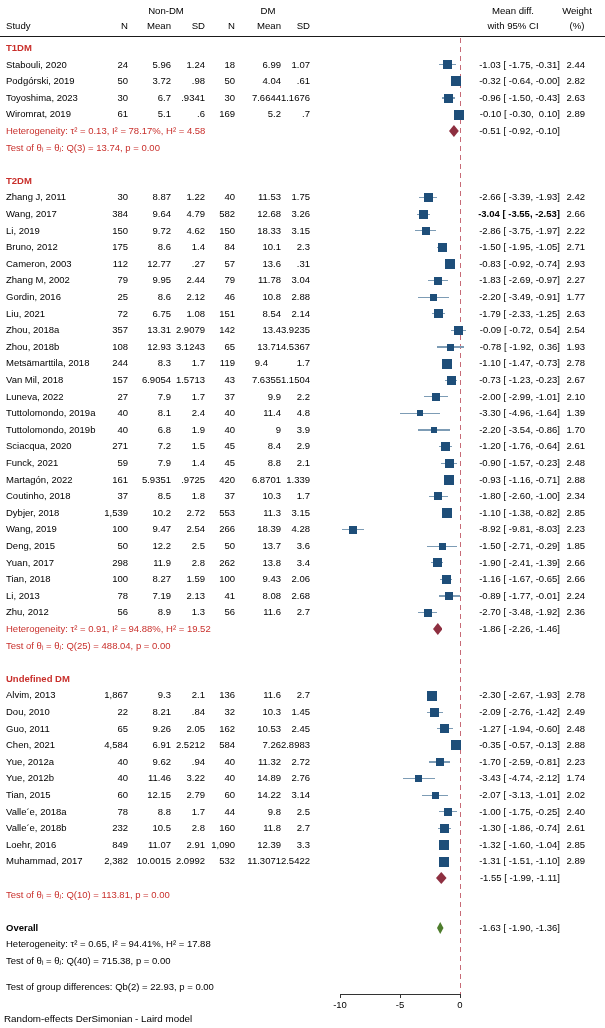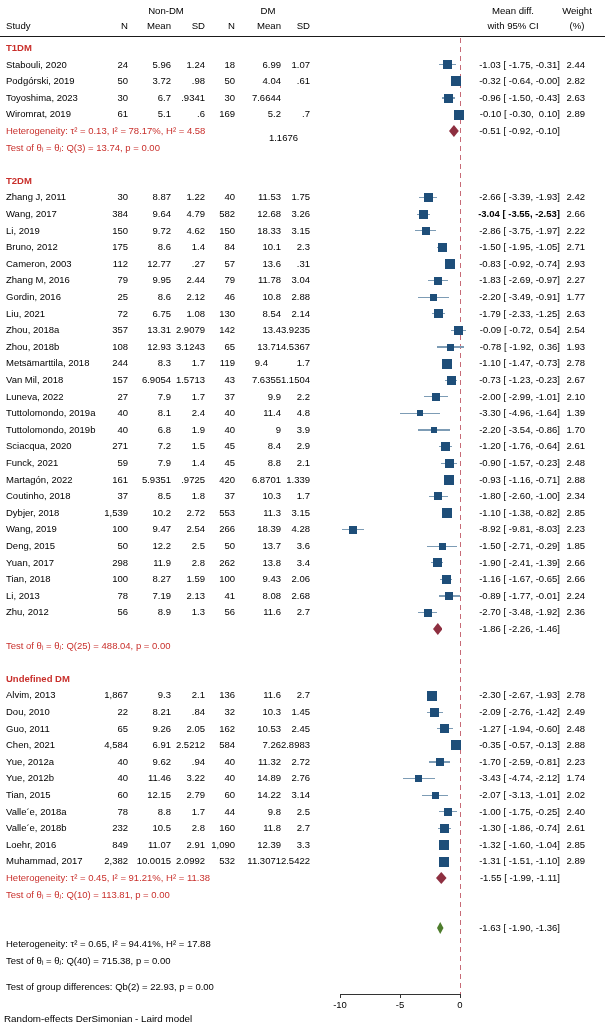--- a/index.html
+++ b/index.html
@@ -75,21 +75,21 @@
         <div class="cell rnum" style="left: 460px; width: 100px;">-0.32 [ -0.64, -0.00]</div>
         <div class="cell rnum" style="left: 541px; width: 44px;">2.82</div>
       </div>
       <div class="row" style="top: 89.8px; height: 16.6px;">
         <div class="cell" style="left: 6px; width: 125px;">Toyoshima, 2023</div>
         <div class="cell rnum" style="left: 68px; width: 60px;">30</div>
         <div class="cell rnum" style="left: 111px; width: 60px;">6.7</div>
         <div class="cell rnum" style="left: 145px; width: 60px;">.9341</div>
         <div class="cell rnum" style="left: 175px; width: 60px;">30</div>
         <div class="cell rnum" style="left: 221px; width: 60px;">7.6644</div>
-        <div class="cell rnum" style="left: 238px; width: 60px; margin-top: 40px;">1.1676</div>
+        <div class="cell rnum" style="left: 250px; width: 60px;">1.1676</div>
         <div class="ciline" style="left: 442px; width: 12.84px; top: 7.7px; height: 1.2px; background: rgb(125, 156, 181);"></div>
         <div class="sq" style="left: 443.98px; top: 3.8px; width: 9px; height: 9px; background: rgb(30, 78, 121);"></div>
         <div class="cell rnum" style="left: 460px; width: 100px;">-0.96 [ -1.50, -0.43]</div>
         <div class="cell rnum" style="left: 541px; width: 44px;">2.63</div>
       </div>
       <div class="row" style="top: 106.4px; height: 16.6px;">
         <div class="cell" style="left: 6px; width: 125px;">Wiromrat, 2019</div>
         <div class="cell rnum" style="left: 68px; width: 60px;">61</div>
         <div class="cell rnum" style="left: 111px; width: 60px;">5.1</div>
         <div class="cell rnum" style="left: 145px; width: 60px;">.6</div>
@@ -173,21 +173,21 @@
         <div class="cell rnum" style="left: 145px; width: 60px;">.27</div>
         <div class="cell rnum" style="left: 175px; width: 60px;">57</div>
         <div class="cell rnum" style="left: 221px; width: 60px;">13.6</div>
         <div class="cell rnum" style="left: 250px; width: 60px;">.31</div>
         <div class="ciline" style="left: 448.96px; width: 2.16px; top: 7.7px; height: 1.2px; background: rgb(125, 156, 181);"></div>
         <div class="sq" style="left: 445.04px; top: 3.3px; width: 10px; height: 10px; background: rgb(30, 78, 121);"></div>
         <div class="cell rnum" style="left: 460px; width: 100px;">-0.83 [ -0.92, -0.74]</div>
         <div class="cell rnum" style="left: 541px; width: 44px;">2.93</div>
       </div>
       <div class="row" style="top: 272.4px; height: 16.6px;">
-        <div class="cell" style="left: 6px; width: 125px;">Zhang M, 2016</div>
+        <div class="cell" style="left: 6px; width: 125px;">Zhang M, 2002</div>
         <div class="cell rnum" style="left: 68px; width: 60px;">79</div>
         <div class="cell rnum" style="left: 111px; width: 60px;">9.95</div>
         <div class="cell rnum" style="left: 145px; width: 60px;">2.44</div>
         <div class="cell rnum" style="left: 175px; width: 60px;">79</div>
         <div class="cell rnum" style="left: 221px; width: 60px;">11.78</div>
         <div class="cell rnum" style="left: 250px; width: 60px;">3.04</div>
         <div class="ciline" style="left: 427.72px; width: 20.64px; top: 7.7px; height: 1.2px; background: rgb(125, 156, 181);"></div>
         <div class="sq" style="left: 434.04px; top: 4.3px; width: 8px; height: 8px; background: rgb(30, 78, 121);"></div>
         <div class="cell rnum" style="left: 460px; width: 100px;">-1.83 [ -2.69, -0.97]</div>
         <div class="cell rnum" style="left: 541px; width: 44px;">2.27</div>
@@ -203,21 +203,21 @@
         <div class="ciline" style="left: 418.12px; width: 30.96px; top: 7.7px; height: 1.2px; background: rgb(125, 156, 181);"></div>
         <div class="sq" style="left: 430.1px; top: 4.8px; width: 7px; height: 7px; background: rgb(30, 78, 121);"></div>
         <div class="cell rnum" style="left: 460px; width: 100px;">-2.20 [ -3.49, -0.91]</div>
         <div class="cell rnum" style="left: 541px; width: 44px;">1.77</div>
       </div>
       <div class="row" style="top: 305.6px; height: 16.6px;">
         <div class="cell" style="left: 6px; width: 125px;">Liu, 2021</div>
         <div class="cell rnum" style="left: 68px; width: 60px;">72</div>
         <div class="cell rnum" style="left: 111px; width: 60px;">6.75</div>
         <div class="cell rnum" style="left: 145px; width: 60px;">1.08</div>
-        <div class="cell rnum" style="left: 175px; width: 60px;">130</div>
+        <div class="cell rnum" style="left: 175px; width: 60px;">151</div>
         <div class="cell rnum" style="left: 221px; width: 60px;">8.54</div>
         <div class="cell rnum" style="left: 250px; width: 60px;">2.14</div>
         <div class="ciline" style="left: 432.04px; width: 12.96px; top: 7.7px; height: 1.2px; background: rgb(125, 156, 181);"></div>
         <div class="sq" style="left: 434.02px; top: 3.8px; width: 9px; height: 9px; background: rgb(30, 78, 121);"></div>
         <div class="cell rnum" style="left: 460px; width: 100px;">-1.79 [ -2.33, -1.25]</div>
         <div class="cell rnum" style="left: 541px; width: 44px;">2.63</div>
       </div>
       <div class="row" style="top: 322.2px; height: 16.6px;">
         <div class="cell" style="left: 6px; width: 125px;">Zhou, 2018a</div>
         <div class="cell rnum" style="left: 68px; width: 60px;">357</div>
@@ -446,20 +446,21 @@
         <div class="cell rnum" style="left: 145px; width: 60px;">1.3</div>
         <div class="cell rnum" style="left: 175px; width: 60px;">56</div>
         <div class="cell rnum" style="left: 221px; width: 60px;">11.6</div>
         <div class="cell rnum" style="left: 250px; width: 60px;">2.7</div>
         <div class="ciline" style="left: 418.24px; width: 18.72px; top: 7.7px; height: 1.2px; background: rgb(125, 156, 181);"></div>
         <div class="sq" style="left: 423.6px; top: 4.3px; width: 8px; height: 8px; background: rgb(30, 78, 121);"></div>
         <div class="cell rnum" style="left: 460px; width: 100px;">-2.70 [ -3.48, -1.92]</div>
         <div class="cell rnum" style="left: 541px; width: 44px;">2.36</div>
       </div>
       <div class="row" style="top: 621px; height: 16.6px;">
+        <div class="cell red" style="left: 6px; width: 330px;">Heterogeneity: τ² = 0.91, I² = 94.88%, H² = 19.52</div>
         <svg width="9.599999999999998" height="12" class="dsvg" style="left: 432.88px; top: 2.3px; position: absolute;">
           <polygon points="0,6 4.799999999999999,0 9.599999999999998,6 4.799999999999999,12" fill="#8e2f40"></polygon>
         </svg>
         <div class="cell rnum" style="left: 460px; width: 100px;">-1.86 [ -2.26, -1.46]</div>
       </div>
       <div class="row" style="top: 637.6px; height: 16.6px;">
         <div class="cell red" style="left: 6px; width: 330px;">Test of θᵢ = θⱼ: Q(25) = 488.04, p = 0.00</div>
       </div>
       <div class="row" style="top: 670.8px; height: 16.6px;">
         <div class="cell slabel red" style="left: 6px; width: 200px;">Undefined DM</div>
@@ -601,30 +602,30 @@
         <div class="cell rnum" style="left: 145px; width: 60px;">2.0992</div>
         <div class="cell rnum" style="left: 175px; width: 60px;">532</div>
         <div class="cell rnum" style="left: 221px; width: 60px;">11.3071</div>
         <div class="cell rnum" style="left: 250px; width: 60px;">2.5422</div>
         <div class="ciline" style="left: 441.88px; width: 4.92px; top: 7.7px; height: 1.2px; background: rgb(125, 156, 181);"></div>
         <div class="sq" style="left: 439.28px; top: 3.3px; width: 10px; height: 10px; background: rgb(30, 78, 121);"></div>
         <div class="cell rnum" style="left: 460px; width: 100px;">-1.31 [ -1.51, -1.10]</div>
         <div class="cell rnum" style="left: 541px; width: 44px;">2.89</div>
       </div>
       <div class="row" style="top: 870px; height: 16.6px;">
-        <div class="cell red" style="left: 6px; width: 330px;">Heterogeneity: τ² = 0.45, I² = 91.21%, H² = 11.38</div>
         <svg width="10.559999999999999" height="12" class="dsvg" style="left: 436.12px; top: 2.3px; position: absolute;">
           <polygon points="0,6 5.279999999999999,0 10.559999999999999,6 5.279999999999999,12" fill="#8e2f40"></polygon>
         </svg>
         <div class="cell rnum" style="left: 460px; width: 100px;">-1.55 [ -1.99, -1.11]</div>
       </div>
       <div class="row" style="top: 886.6px; height: 16.6px;">
         <div class="cell red" style="left: 6px; width: 330px;">Test of θᵢ = θⱼ: Q(10) = 113.81, p = 0.00</div>
       </div>
       <div class="row" style="top: 919.8px; height: 16.6px;">
+        <div class="cell slabel" style="left: 6px; width: 200px;">Overall</div>
         <svg width="6.479999999999998" height="12" class="dsvg" style="left: 437.2px; top: 2.3px; position: absolute;">
           <polygon points="0,6 3.239999999999999,0 6.479999999999998,6 3.239999999999999,12" fill="#4e7d2c"></polygon>
         </svg>
         <div class="cell rnum" style="left: 460px; width: 100px;">-1.63 [ -1.90, -1.36]</div>
       </div>
       <div class="row" style="top: 936.4px; height: 16.6px;">
         <div class="cell" style="left: 6px; width: 330px;">Heterogeneity: τ² = 0.65, I² = 94.41%, H² = 17.88</div>
       </div>
       <div class="row" style="top: 953px; height: 16.6px;">
         <div class="cell" style="left: 6px; width: 330px;">Test of θᵢ = θⱼ: Q(40) = 715.38, p = 0.00</div>

